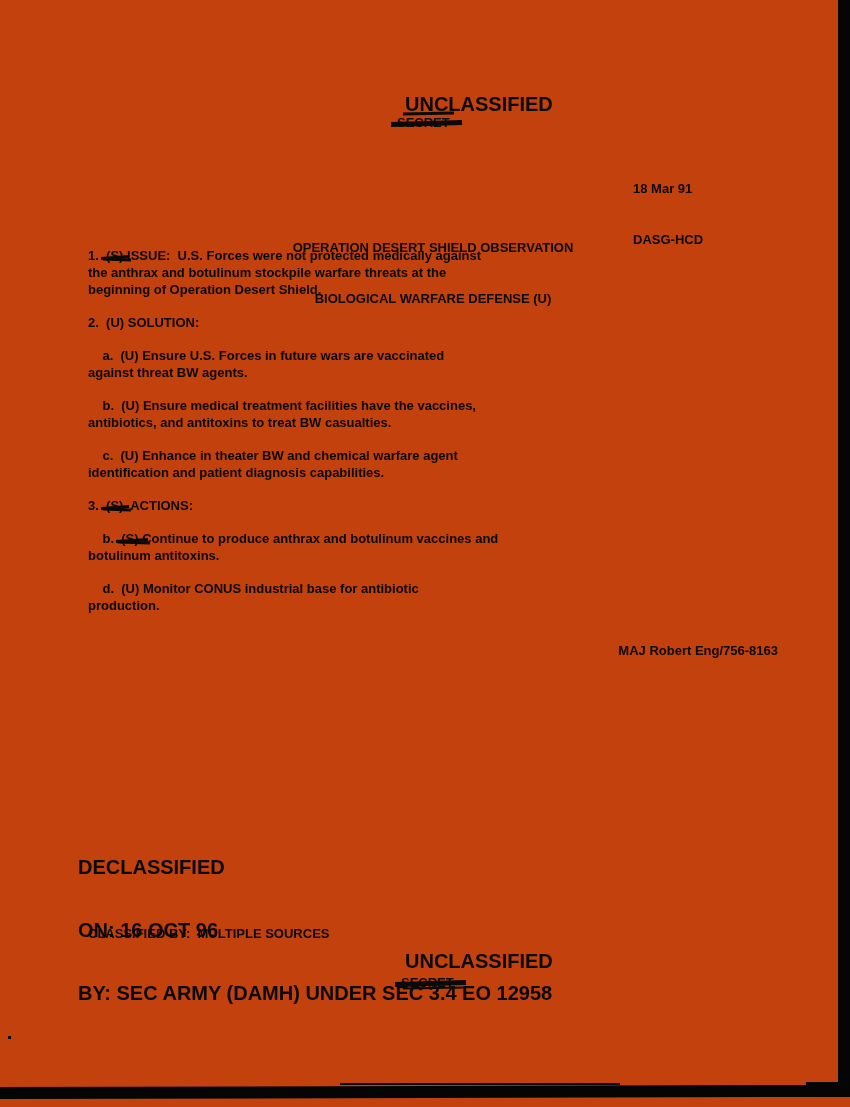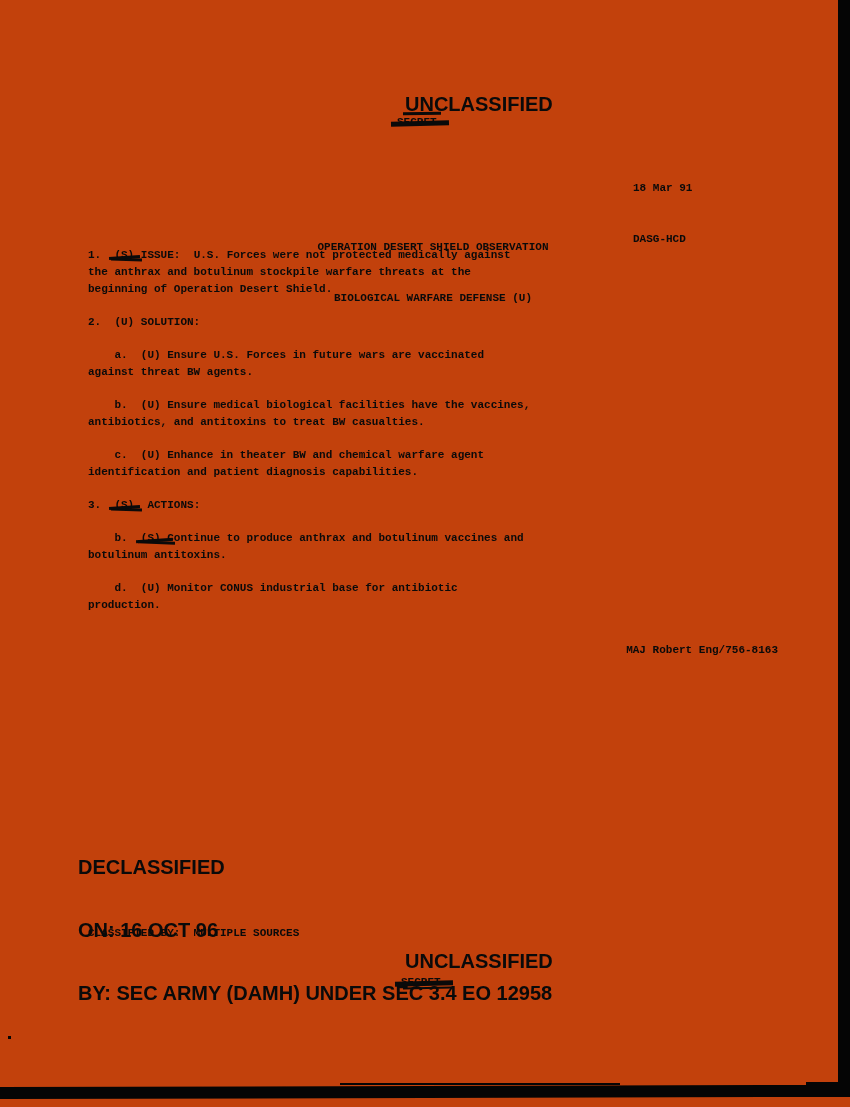--- a/index.html
+++ b/index.html
@@ -6,23 +6,23 @@
   .page {
     position: relative;
     width: 850px;
     height: 1107px;
     background: #c2410c;
     overflow: hidden;
     color: #0a0a0a;
     padding-left: 20px;
   }
   .mono {
-    font-family: Liberation Mono, monospace;
+    font-family: Liberation Sans, sans-serif;
     font-weight: 700;
-    font-size: 11px;
+    font-size: 13px;
     line-height: 17px;
   }
   .sans {
     font-family: "Liberation Sans", "DejaVu Sans", sans-serif;
     font-weight: 700;
     font-size: 20px;
     line-height: 20px;
   }
   .abs { position: absolute; }
 
@@ -112,21 +112,21 @@
   </div>
 
   <div class="mono memo-body">
 
     <div class="para"><span>1.  </span><span class="struck">(S)</span><span> ISSUE:  U.S. Forces were not protected medically against
 the anthrax and botulinum stockpile warfare threats at the
 beginning of Operation Desert Shield.</span></div>
       <div class="para"><span>2.  (U) SOLUTION:</span></div>
       <div class="para"><span>    a.  (U) Ensure U.S. Forces in future wars are vaccinated
 against threat BW agents.</span></div>
-      <div class="para"><span>    b.  (U) Ensure medical biological facilities have the vaccines,
+      <div class="para"><span>    b.  (U) Ensure medical treatment facilities have the vaccines,
 antibiotics, and antitoxins to treat BW casualties.</span></div>
       <div class="para"><span>    c.  (U) Enhance in theater BW and chemical warfare agent
 identification and patient diagnosis capabilities.</span></div>
       <div class="para"><span>3.  </span><span class="struck">(S)</span><span>  ACTIONS:</span></div>
       <div class="para"><span>    b.  </span><span class="struck">(S) </span><span>Continue to produce anthrax and botulinum vaccines and
 botulinum antitoxins.</span></div>
       <div class="para"><span>    d.  (U) Monitor CONUS industrial base for antibiotic
 production.</span></div>
       <div class="signature-row">MAJ Robert Eng/756-8163</div>
   </div>

